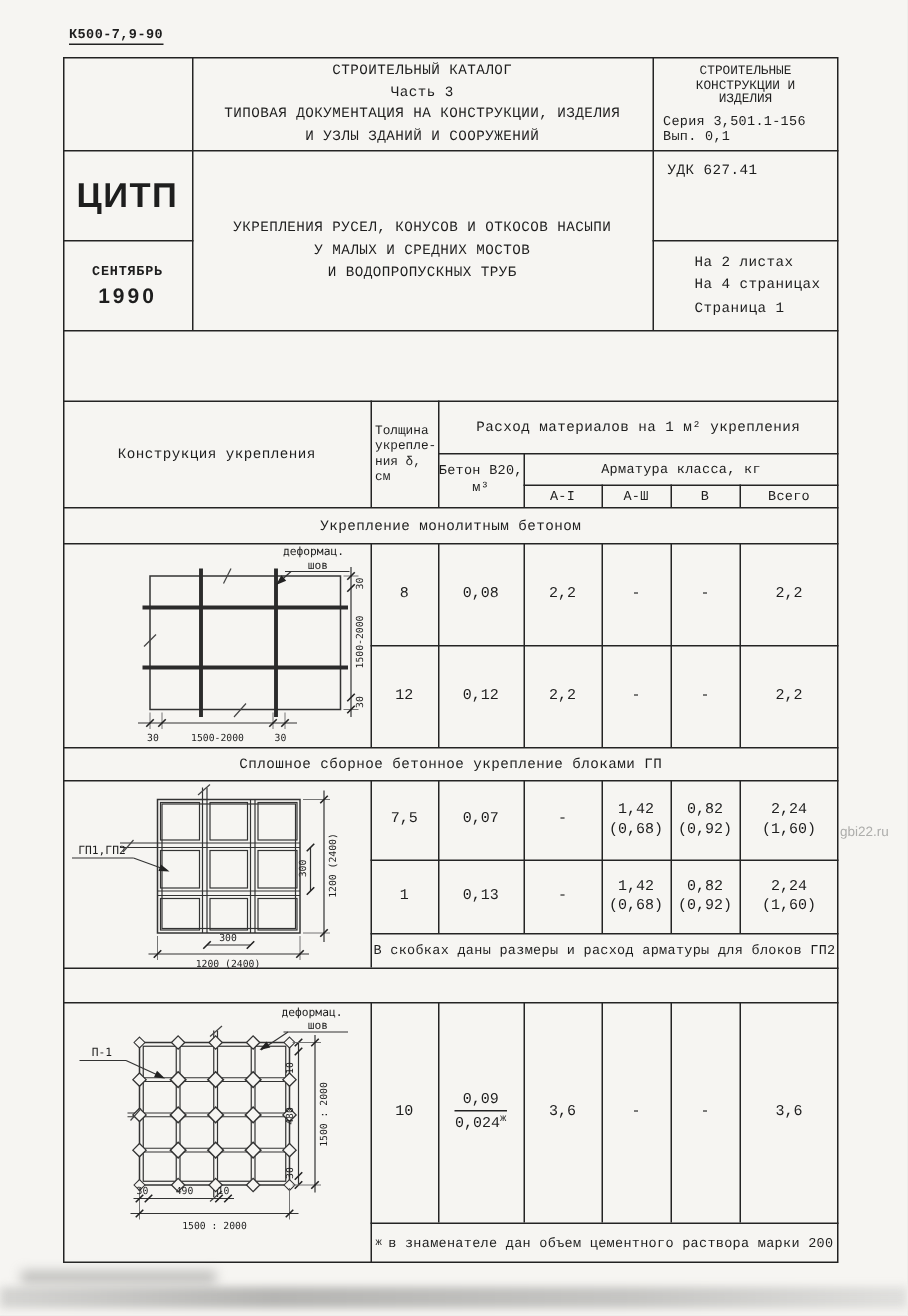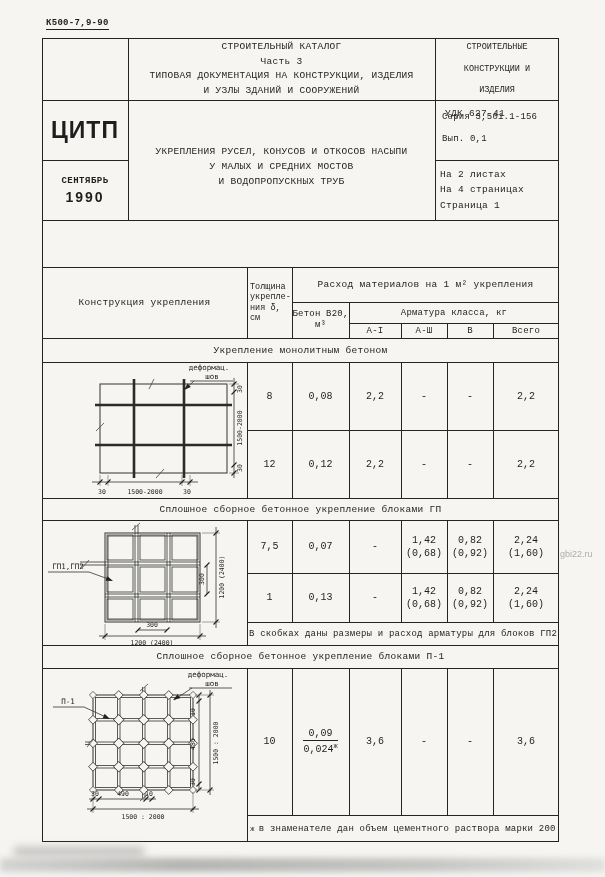--- a/index.html
+++ b/index.html
@@ -111,31 +111,31 @@
     <div>ТИПОВАЯ ДОКУМЕНТАЦИЯ НА КОНСТРУКЦИИ, ИЗДЕЛИЯ</div>
     <div>И УЗЛЫ ЗДАНИЙ И СООРУЖЕНИЙ</div>
   </div>
 
   <div class="cell col t95" style="left:128px;top:100px;width:307px;height:120px;justify-content:flex-start;padding-top:44px;line-height:15px;">
     <div>УКРЕПЛЕНИЯ РУСЕЛ, КОНУСОВ И ОТКОСОВ НАСЫПИ</div>
     <div>У МАЛЫХ И СРЕДНИХ МОСТОВ</div>
     <div>И ВОДОПРОПУСКНЫХ ТРУБ</div>
   </div>
 
-  <div class="cell col" style="left:435px;top:38px;width:124px;height:62px;justify-content:flex-start;padding-top:5px;gap:12px;">
+  <div class="cell col" style="left:435px;top:38px;width:124px;height:62px;justify-content:flex-start;padding-top:5px;">
     <div class="t85" style="line-height:9.5px;">СТРОИТЕЛЬНЫЕ</div>
     <div class="t85" style="line-height:9.5px;">КОНСТРУКЦИИ И</div>
     <div class="t85" style="line-height:9.5px;">ИЗДЕЛИЯ</div>
     <div class="t9" style="align-self:flex-start;padding-left:7px;margin-top:4px;">Серия 3,501.1-156</div>
     <div class="t9" style="align-self:flex-start;padding-left:7px;">Вып. 0,1</div>
   </div>
 
   <div class="cell t95" style="left:435px;top:100px;width:124px;height:60px;align-items:flex-start;justify-content:flex-start;padding:8px 0 0 10px;">УДК 627.41</div>
 
-  <div class="cell col t95" style="left:435px;top:160px;width:124px;height:60px;align-items:flex-start;padding-left:5px;line-height:15.5px;">
+  <div class="cell col t95" style="left:435px;top:160px;width:124px;height:60px;align-items:flex-start;padding-left:28px;line-height:15.5px;">
     <div>На 2 листах</div>
     <div>На 4 страницах</div>
     <div>Страница 1</div>
   </div>
 
 
   <div class="cell t95" style="left:42px;top:267px;width:205px;height:71px;">Конструкция укрепления</div>
 
   <div class="cell col t85" style="left:247px;top:267px;width:45px;height:71px;line-height:10.5px;align-items:flex-start;padding-left:3px;text-align:left;">
     <div>Толщина</div>
@@ -289,21 +289,20 @@
     <span>0,82</span>
     <span>(0,92)</span>
   </div>
   <div class="cell t10 two" style="left:493px;top:573px;width:66px;height:49px;">
     <span>2,24</span>
     <span>(1,60)</span>
   </div>
 
   <div class="cell t9" style="left:247px;top:622px;width:312px;height:23px;">В скобках даны размеры и расход арматуры для блоков ГП2</div>
 
-  <div class="cell t95" style="left:42px;top:645px;width:517px;height:23px;">Сплошное сборное бетонное укрепление блоками П-1</div>
 
   <svg style="left:42px;top:668px;" width="205" height="174" viewBox="0 0 205 174">
     <rect class="ln" x="51" y="27" width="100" height="95"></rect>
     <rect class="ln2" x="53.5" y="29.5" width="95" height="90"></rect>
     <line class="ln2" x1="75.5" y1="27" x2="75.5" y2="122"></line>
     <line class="ln2" x1="78" y1="27" x2="78" y2="122"></line>
     <line class="ln2" x1="100.5" y1="19" x2="100.5" y2="130"></line>
     <line class="ln2" x1="103" y1="19" x2="103" y2="130"></line>
     <line class="ln2" x1="125.5" y1="27" x2="125.5" y2="122"></line>
     <line class="ln2" x1="128" y1="27" x2="128" y2="122"></line>

